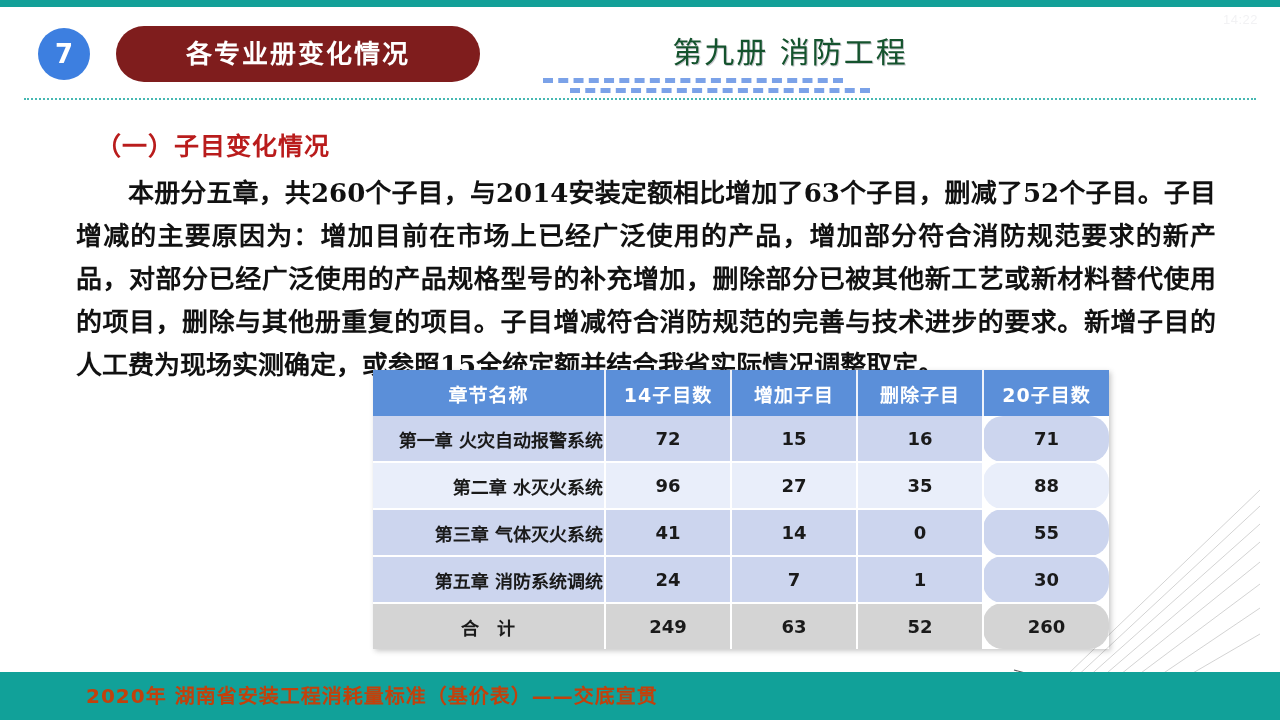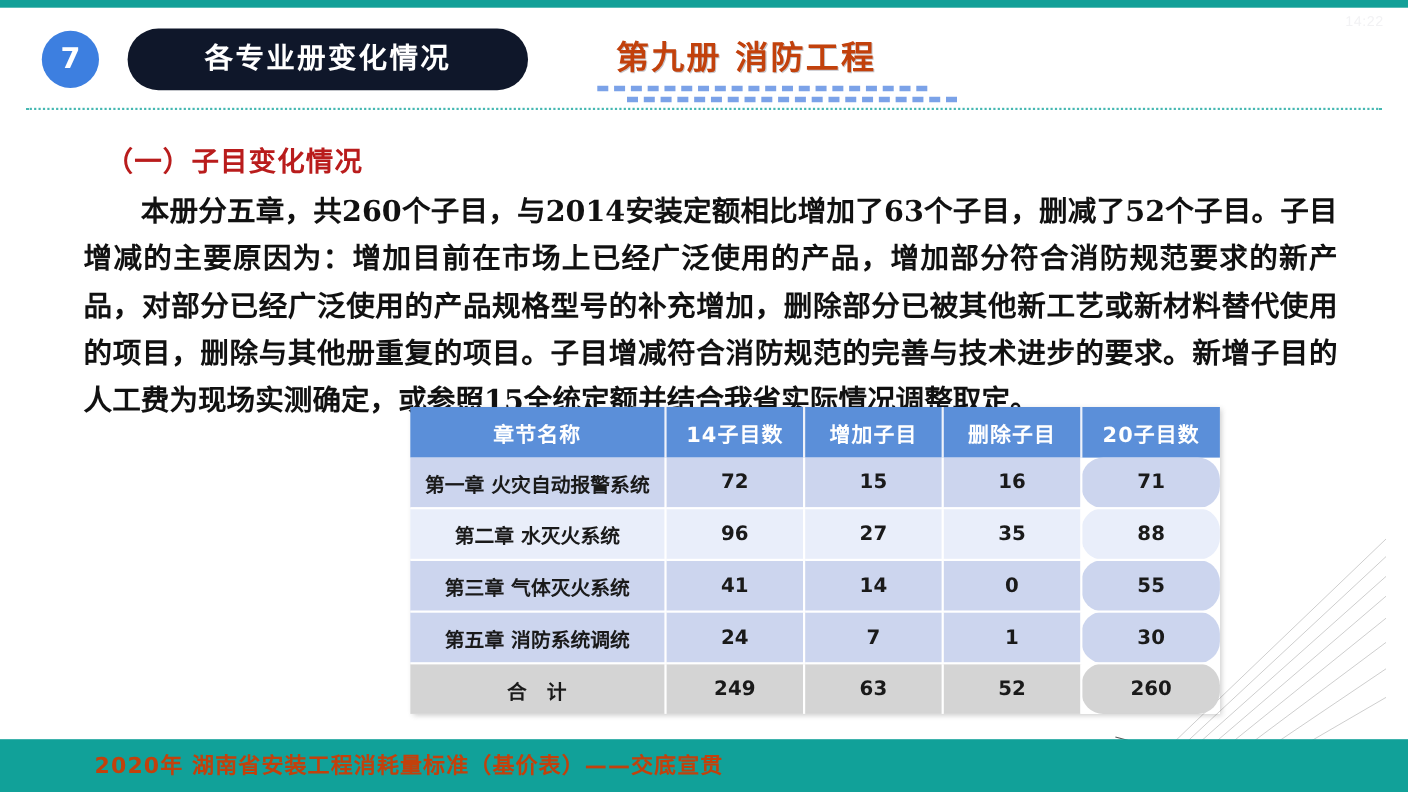--- a/index.html
+++ b/index.html
@@ -69,36 +69,37 @@
     font-weight: bold;
     line-height: 52px;
     text-align: center;
     font-family: "DejaVu Sans", "Liberation Sans", sans-serif;
   }
   .pill-title {
     position: absolute;
     left: 116px; top: 26px;
     width: 364px; height: 56px;
     border-radius: 28px;
-    background: #0f172a;
+    background: #7f1d1d;
     color: #ffffff;
     font-size: 26px;
     font-weight: bold;
     line-height: 56px;
     text-align: center;
     letter-spacing: 2px;
     font-family: "DejaVu Sans", "Liberation Sans", sans-serif;
   }
   .chapter-title {
     position: absolute;
     left: 560px; top: 28px;
     width: 460px;
+    text-align: center;
     font-size: 30px;
-    font-weight: bold;
-    color: #c2410c;
+    font-weight: normal;
+    color: #14532d;
     letter-spacing: 2px;
     font-family: "DejaVu Sans", "Liberation Sans", sans-serif;
     text-shadow: 1px 1px 0 rgba(150,150,160,0.55);
   }
   .dash-rule-1, .dash-rule-2 {
     position: absolute;
     height: 5px;
     border-top: 5px dashed #7ba2e8;
   }
   .dash-rule-1 { left: 543px; top: 78px; width: 300px; }
@@ -179,21 +180,21 @@
     border-bottom: 2px solid #ffffff;
   }
   table.data-table td:last-child { border-right: none; border-radius: 20px; }
   tr.row-odd td  { background: #ccd5ee; }
   tr.row-even td { background: #e9eefa; }
   tr.row-total td {
     background: #d4d4d4;
     border-bottom: none;
   }
   td.cell-name {
-    text-align: center;
+    text-align: right;
   }
   td.cell-total-name {
     text-align: center;
     letter-spacing: 18px;
     padding-left: 18px;
   }
   td.cell-num { text-align: center; }
 
   
   col.c-name { width: 232px; }

